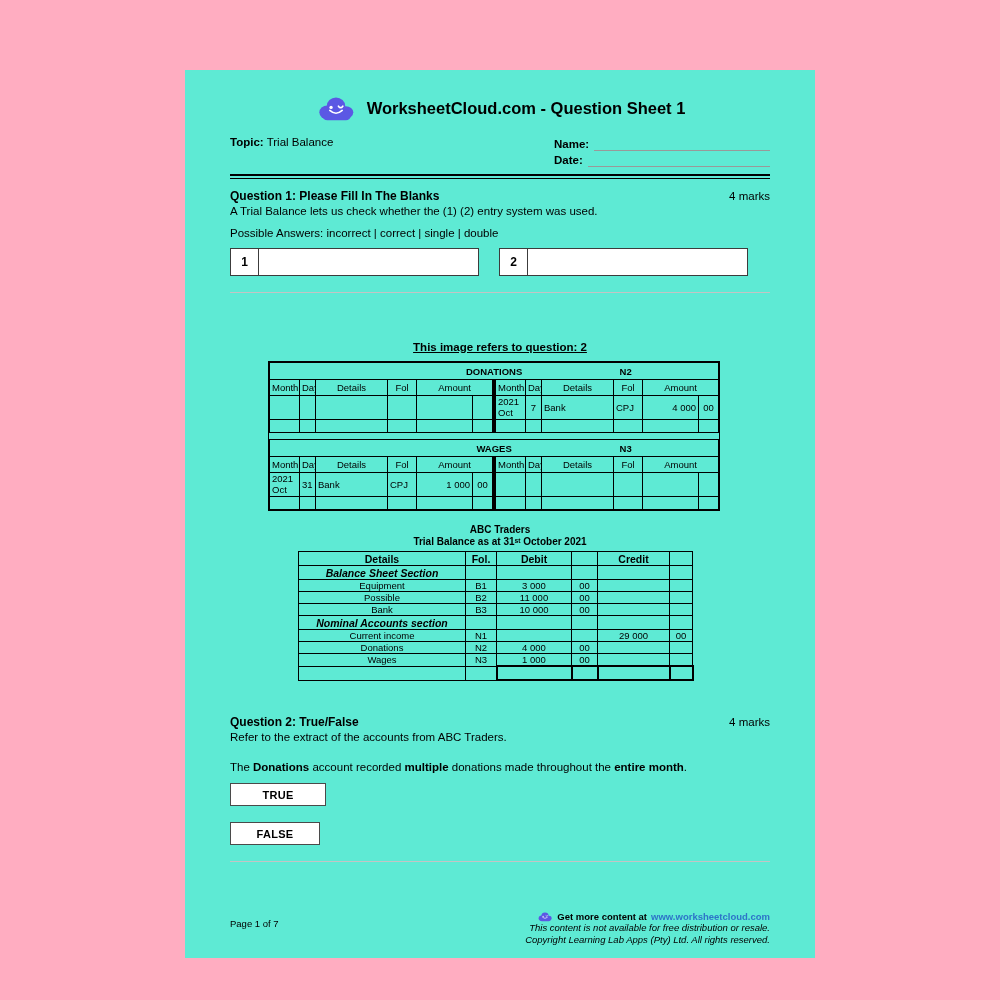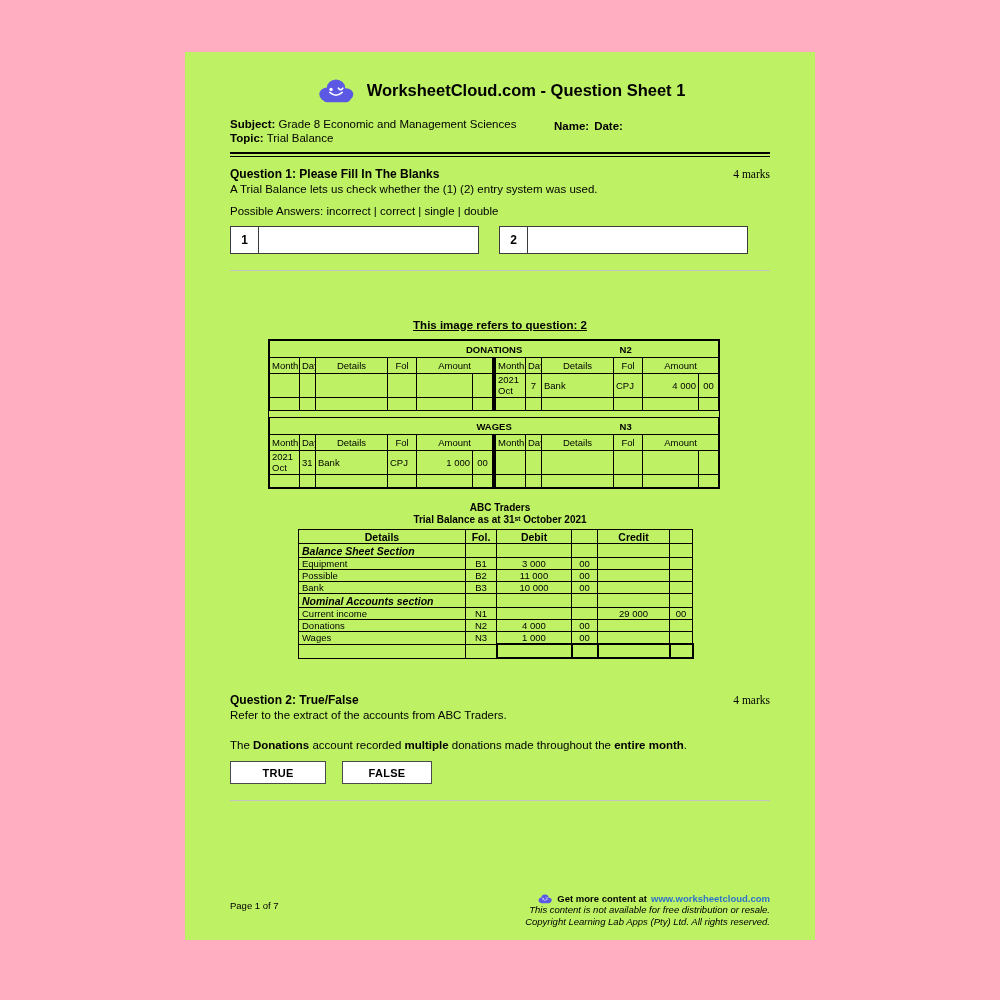--- a/index.html
+++ b/index.html
@@ -9,47 +9,47 @@
   }
   *{box-sizing:border-box;}
   html,body{margin:0;padding:0;}
   body{
     width:1000px;height:1000px;position:relative;
     background:var(--pink);
     font-family:"Liberation Sans", sans-serif;
     color:#000;
   }
   .sheet{
-    position:absolute;left:185px;top:52px;width:630px;height:888px;
-    background:#bef264;
+    position:absolute;left:185px;top:70px;width:630px;height:888px;
+    background:#5eead4;
   }
   .content{padding:0 45px;}
 
   
   .hdr{display:flex;align-items:center;justify-content:center;gap:10px;padding-top:24px;}
   .hdr h1{font-size:16.5px;font-weight:bold;margin:0;}
   .logo-svg{display:block;}
 
   
   .meta{display:flex;margin-top:13px;font-size:11.5px;line-height:14px;}
   .meta-left{flex:1;}
   .meta-left .row{white-space:nowrap;}
   .lbl{font-weight:bold;}
-  .meta-right{width:216px;display:flex;flex-direction:row;}
+  .meta-right{width:216px;display:flex;flex-direction:column;}
   .field{display:flex;align-items:flex-end;height:16px;}
   .field .lbl{font-size:11.5px;}
   .wline{flex:1;border-bottom:1.2px solid #999;height:13px;margin-left:5px;}
   .field.date{margin-top:0;}
 
   .double-rule{margin-top:7px;height:5px;border-top:2.5px solid #000;border-bottom:1.5px solid #000;}
 
   
   .q-head{display:flex;justify-content:space-between;align-items:baseline;margin-top:10px;}
   .q-title{font-weight:bold;font-size:12px;}
-  .q-marks{font-size:11.5px;font-family:Liberation Serif, serif;}
+  .q-marks{font-size:11.5px;}
   .q-prompt{font-size:11.5px;margin-top:2px;}
   .possible{font-size:11.5px;margin-top:10px;}
 
   .blanks{display:flex;gap:20px;margin-top:9px;}
   .blank{width:249px;height:28px;border:1px solid #3c3c3c;display:flex;background:#fff;}
   .blank-num{width:28px;border-right:1px solid #3c3c3c;display:flex;align-items:center;justify-content:center;font-weight:bold;font-size:12px;}
   .blank-input{flex:1;}
 
   .divider{border:none;border-top:1px solid #c4c4c4;margin:16px 0 0 0;}
 
@@ -66,32 +66,32 @@
   tr.lempty td{height:13px;}
   td.mon{white-space:pre-line;line-height:1.15;vertical-align:top;}
   td.amt{text-align:right;padding-right:8px;}
   td.cents{text-align:center;}
   td.div-cell{background:#000;padding:0;}
 
   
   .tb-company{margin-top:13px;text-align:center;font-weight:bold;font-size:10px;line-height:12px;}
   .tb-title{text-align:center;font-weight:bold;font-size:10px;line-height:12px;}
   table.tb{margin:3px 0 0 68px;width:394px;border-collapse:collapse;table-layout:fixed;font-size:9.5px;}
-  table.tb td{border:1px solid #000;padding:0 3px;overflow:hidden;}
+  table.tb td{border:1px solid #000;padding:0 3px;overflow:hidden;text-align:center;}
   tr.tb-hdr td{font-weight:bold;text-align:center;font-size:10.5px;height:14px;}
   tr.tb-section td{height:14px;}
   tr.tb-section td.det{font-weight:bold;font-style:italic;font-size:10.5px;}
   tr.tb-item td{height:11px;}
   td.ctr{text-align:center;}
   tr.tb-total td{height:14px;}
   tr.tb-total td.thick{border:2px solid #000;}
 
   
   .q2-statement{font-size:11.5px;margin-top:18px;}
-  .tf-row{display:flex;gap:16px;margin-top:10px;}
+  .tf-row{display:flex;gap:16px;margin-top:10px;flex-direction:column;}
   .tf-btn{border:1.5px solid #4a4a4a;width:96px;height:23px;display:flex;align-items:center;justify-content:center;font-weight:bold;font-size:11px;letter-spacing:0.3px;cursor:pointer;background:#fff;}
 
   
   .footer{position:absolute;left:45px;right:45px;bottom:12px;display:flex;justify-content:space-between;align-items:flex-end;}
   .page-label{font-size:9.5px;margin-bottom:17px;}
   .promo{text-align:right;font-size:9.5px;}
   .promo-line1{display:flex;align-items:center;justify-content:flex-end;gap:4px;font-weight:bold;}
   .promo-link{color:var(--link);font-weight:bold;}
   .notice{font-style:italic;line-height:12px;}
 </style>
@@ -111,24 +111,20 @@
         </g>
         <circle cx="26" cy="21" r="2.7" fill="#fff"></circle>
         <path d="M38 19 q3.5 5 7 0" stroke="#fff" stroke-width="2.7" fill="none" stroke-linecap="round"></path>
         <path d="M24 26 q10 9 20 0" stroke="#fff" stroke-width="2.7" fill="none" stroke-linecap="round"></path>
       </svg>
       <h1>WorksheetCloud.com - Question Sheet 1</h1>
     </div>
 
     <div class="meta">
       <div class="meta-left">
-        <div class="row">
-          <span class="lbl">Subject:</span>
-          <span>Grade 8 Economic and Management Sciences</span>
-        </div>
         <div class="row">
           <span class="lbl">Topic:</span>
           <span>Trial Balance</span>
         </div>
       </div>
       <div class="meta-right">
         <div class="field">
           <span class="lbl">Name:</span>
           <span class="wline"></span>
         </div>

